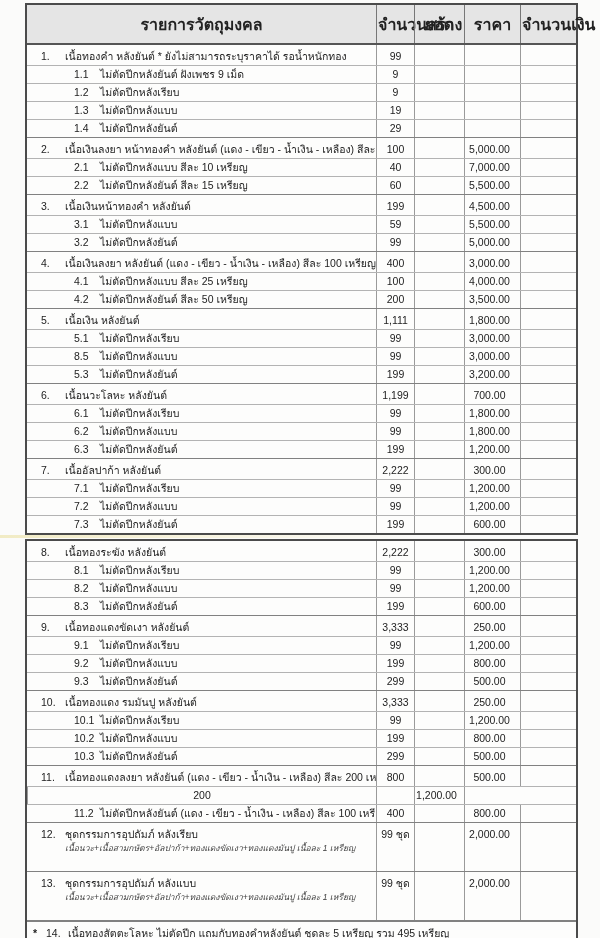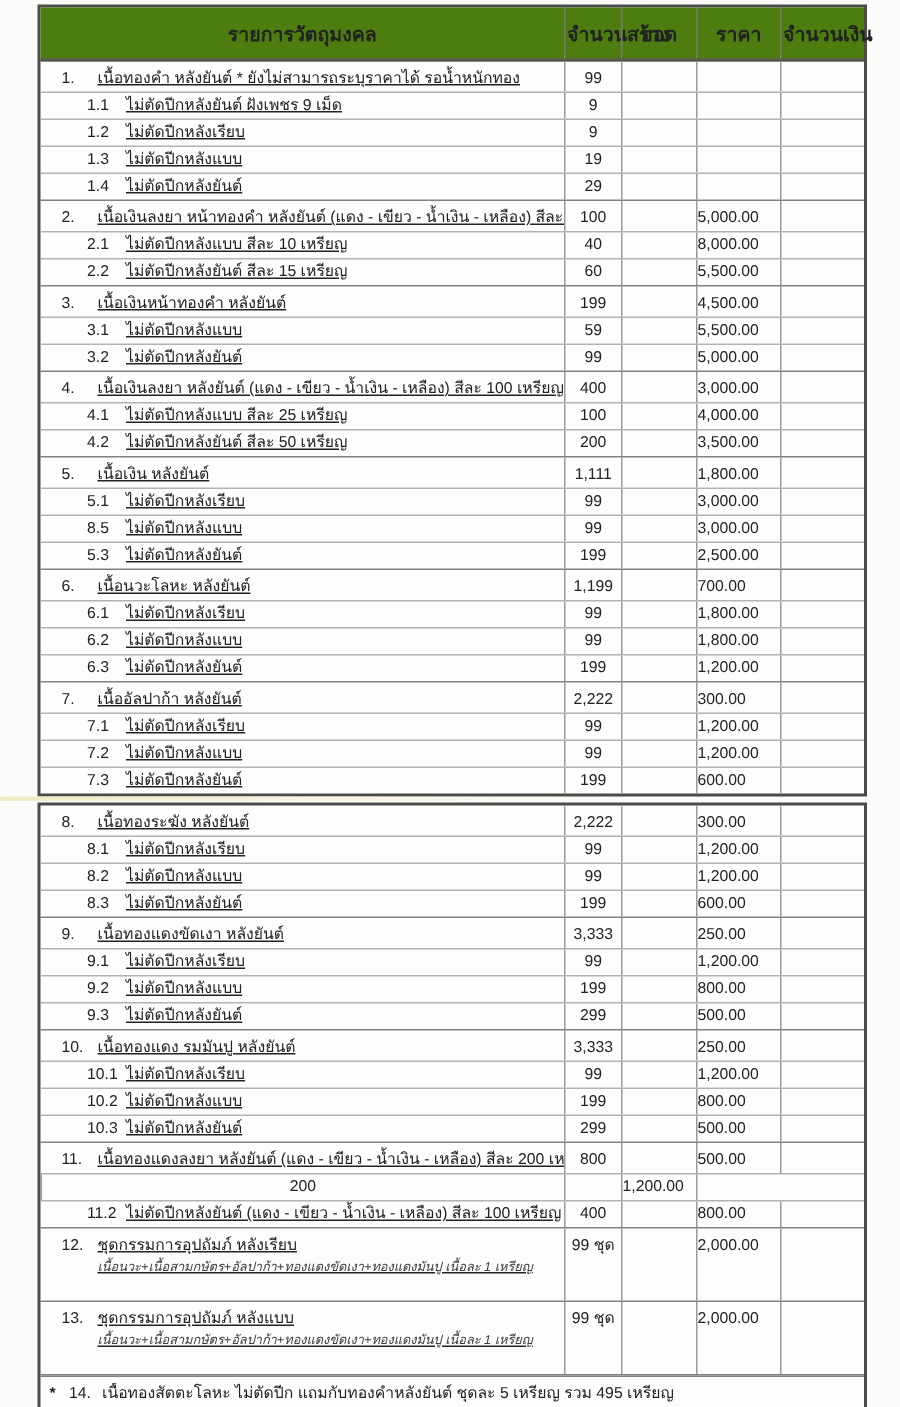--- a/index.html
+++ b/index.html
@@ -26,24 +26,24 @@
   .sec2 { margin-top: 1px; }
   .seam {
     height: 3px;
     width: 600px;
     background: linear-gradient(to right, #f1ebc4 0%, #f7f3dd 30%, rgba(247,243,221,0) 70%);
   }
   
   .thead {
     display: grid;
     grid-template-columns: 349px 38px 50px 56px 1fr;
-    background: #4d7c0f;
+    background: #e5e5e5;
     border-bottom: 2px solid #555;
     font-weight: bold;
-    font-size: 13px;
+    font-size: 16px;
   }
   .thead .hcell {
     text-align: center;
     padding: 7px 1px 6px 1px;
     border-left: 1px solid #777;
     white-space: nowrap;
     overflow: visible;
   }
   .thead .hcell:first-child { border-left: none; }
   
@@ -64,36 +64,36 @@
     line-height: 15px;
     overflow: hidden;
   }
   .cell.desc {
     border-left: none;
     display: flex;
     align-items: flex-start;
     white-space: nowrap;
   }
   .row.main .cell.desc { padding-left: 14px; }
-  .row.sub  .cell.desc { padding-left: 31px; }
+  .row.sub  .cell.desc { padding-left: 47px; }
   .no { flex: 0 0 26px; }
   .row.main .no { flex-basis: 24px; }
-  .dtext { display: block; text-decoration: underline; }
+  .dtext { display: block; }
   .dmain { display: block; }
   .dnote {
     display: block;
     font-size: 8.5px;
     font-style: italic;
     color: #3d3d3d;
     line-height: 12px;
     padding-bottom: 16px;
   }
   .cell.qty   { text-align: center; white-space: nowrap; }
   .cell.total { text-align: center; }
-  .cell.price { text-align: left; padding-right: 6px; white-space: nowrap; }
+  .cell.price { text-align: center; padding-right: 6px; white-space: nowrap; }
   .cell.amount{ text-align: right; padding-right: 6px; }
   
   .specialrow {
     display: flex;
     align-items: flex-start;
     border-top: 1px solid #818181;
     font-size: 10.5px;
     line-height: 15px;
     padding: 4px 4px 3px 6px;
     min-height: 14px;
@@ -193,21 +193,21 @@
           </div>
           <div class="row sub">
             <div class="cell desc">
               <div class="no">2.1</div>
               <div class="dtext">
                 <div class="dmain">ไม่ตัดปีกหลังแบบ สีละ 10 เหรียญ</div>
               </div>
             </div>
             <div class="cell qty">40</div>
             <div class="cell total"></div>
-            <div class="cell price">8,000.00</div>
+            <div class="cell price">7,000.00</div>
             <div class="cell amount"></div>
           </div>
           <div class="row sub">
             <div class="cell desc">
               <div class="no">2.2</div>
               <div class="dtext">
                 <div class="dmain">ไม่ตัดปีกหลังยันต์ สีละ 15 เหรียญ</div>
               </div>
             </div>
             <div class="cell qty">60</div>
@@ -331,21 +331,21 @@
           </div>
           <div class="row sub">
             <div class="cell desc">
               <div class="no">5.3</div>
               <div class="dtext">
                 <div class="dmain">ไม่ตัดปีกหลังยันต์</div>
               </div>
             </div>
             <div class="cell qty">199</div>
             <div class="cell total"></div>
-            <div class="cell price">2,500.00</div>
+            <div class="cell price">3,200.00</div>
             <div class="cell amount"></div>
           </div>
         </div>
         <div class="group">
           <div class="row main">
             <div class="cell desc">
               <div class="no">6.</div>
               <div class="dtext">
                 <div class="dmain">เนื้อนวะโลหะ หลังยันต์</div>
               </div>

